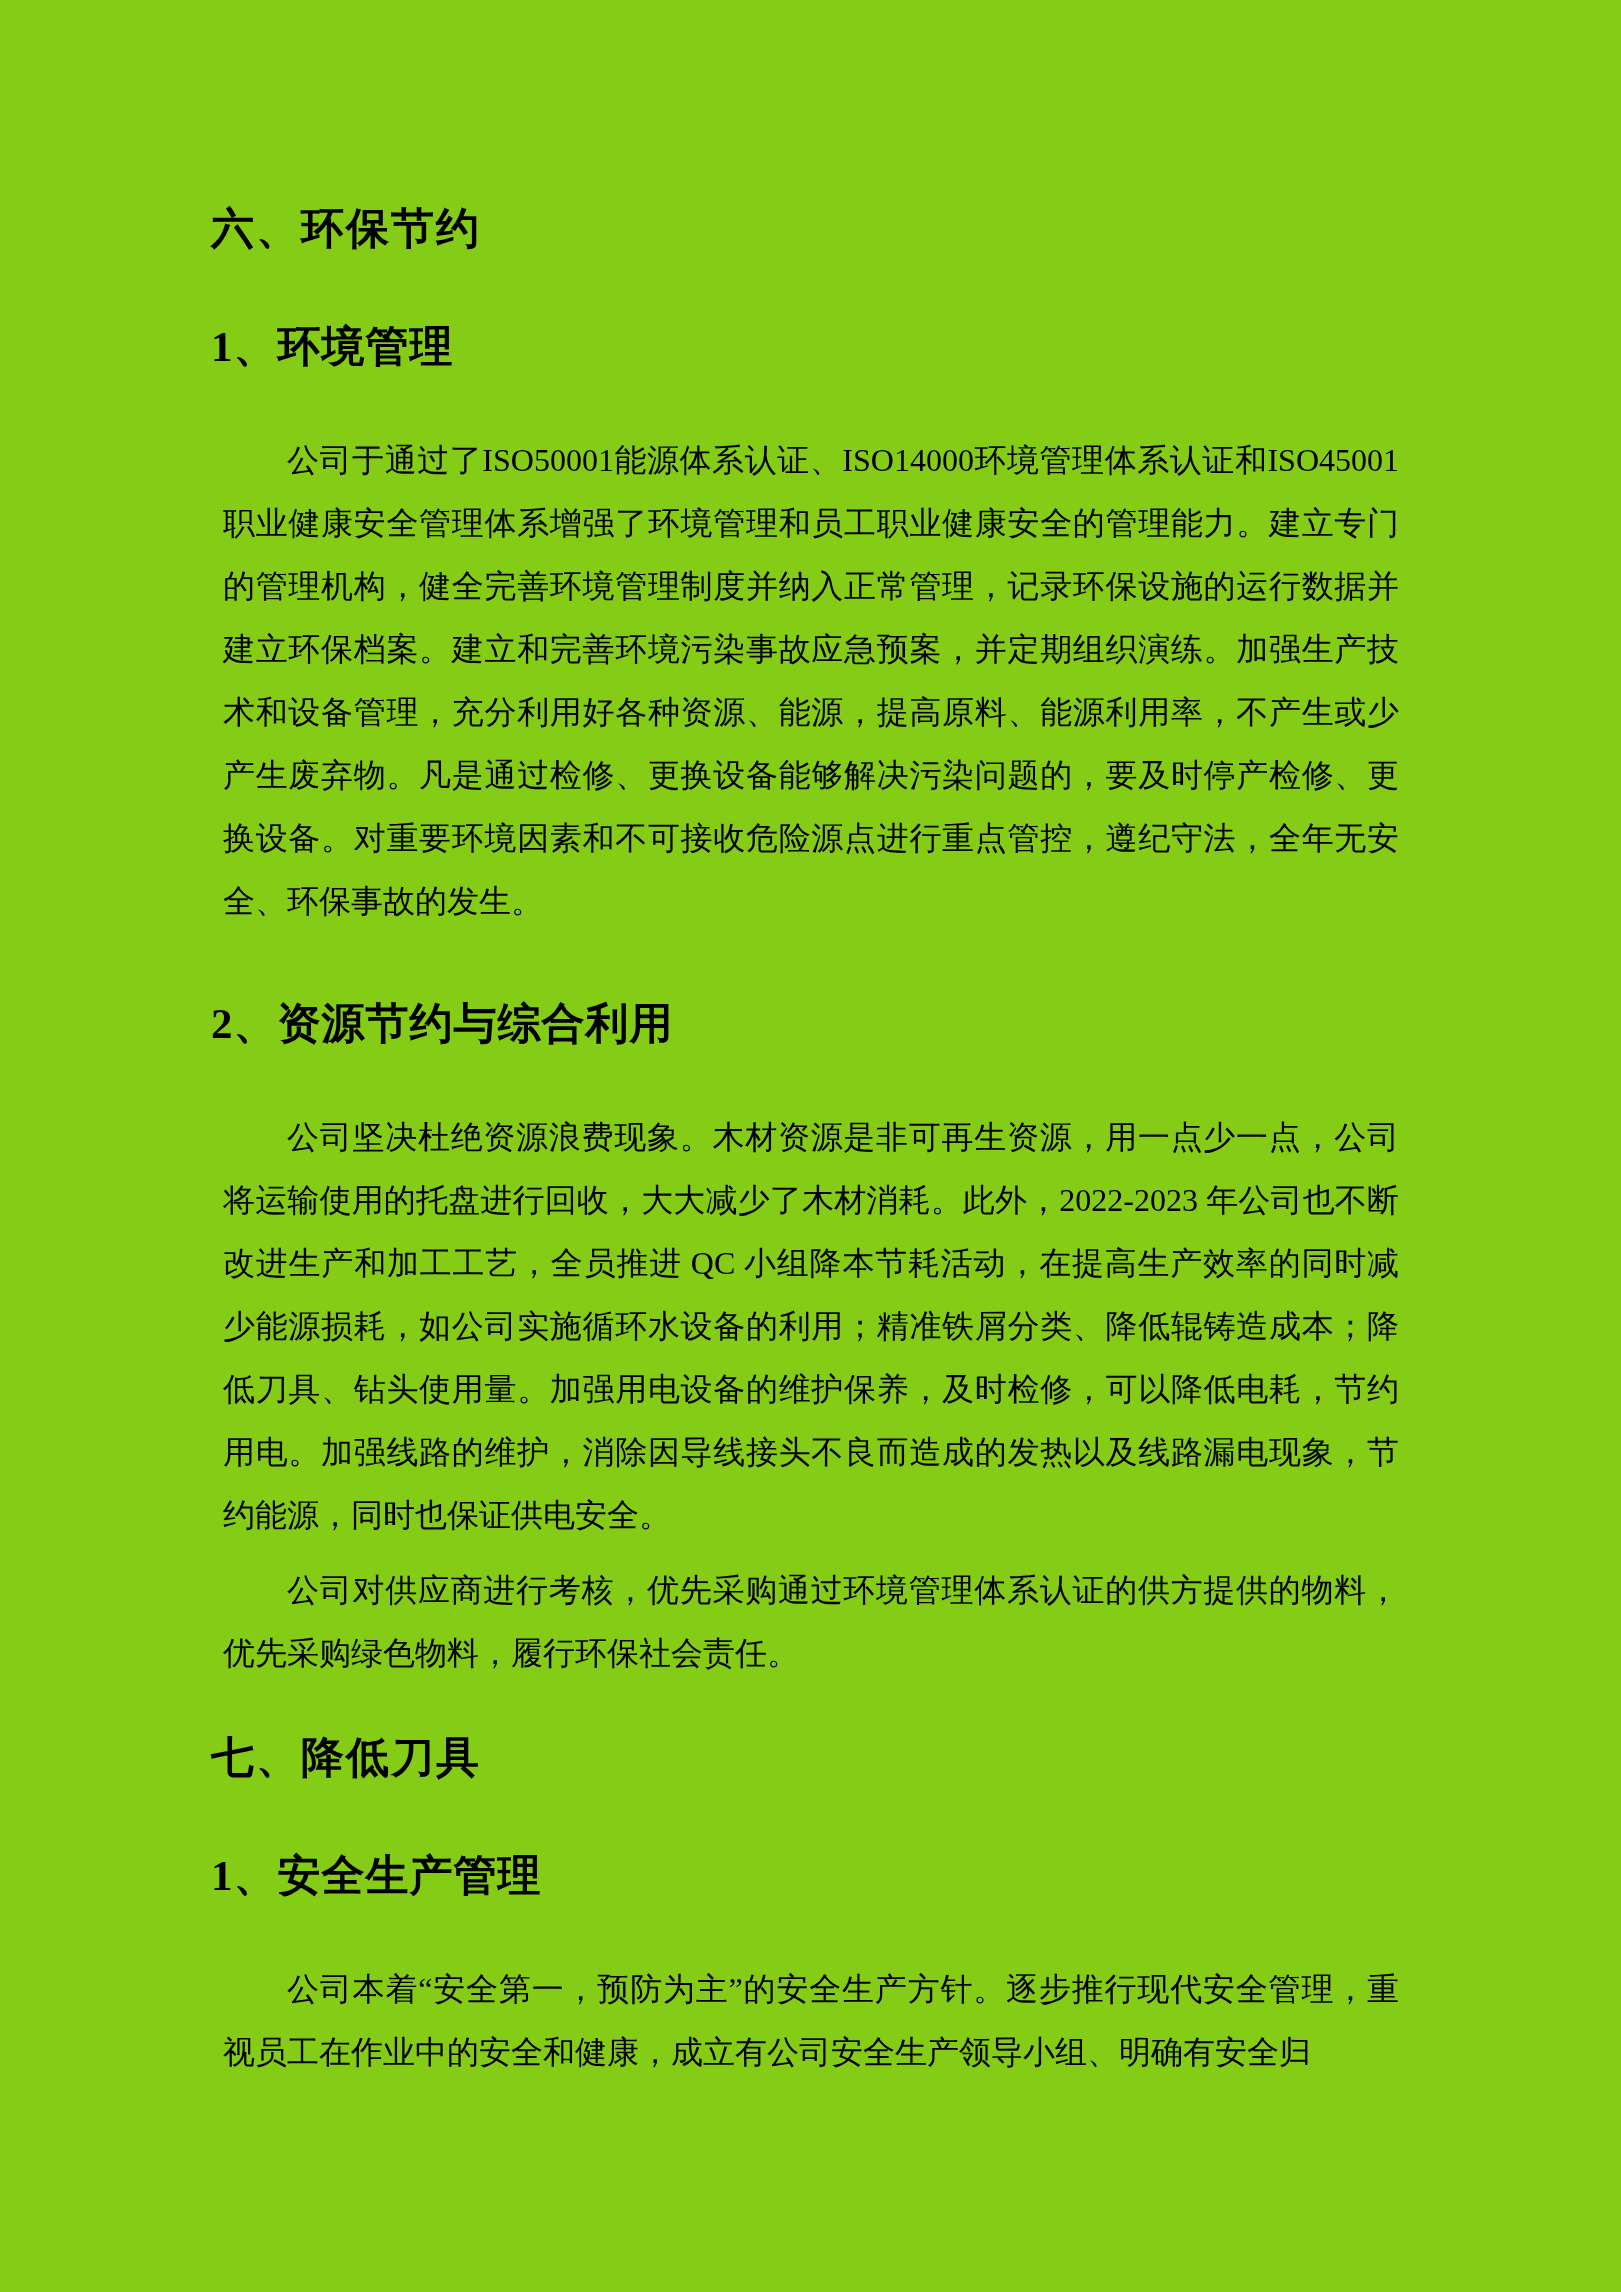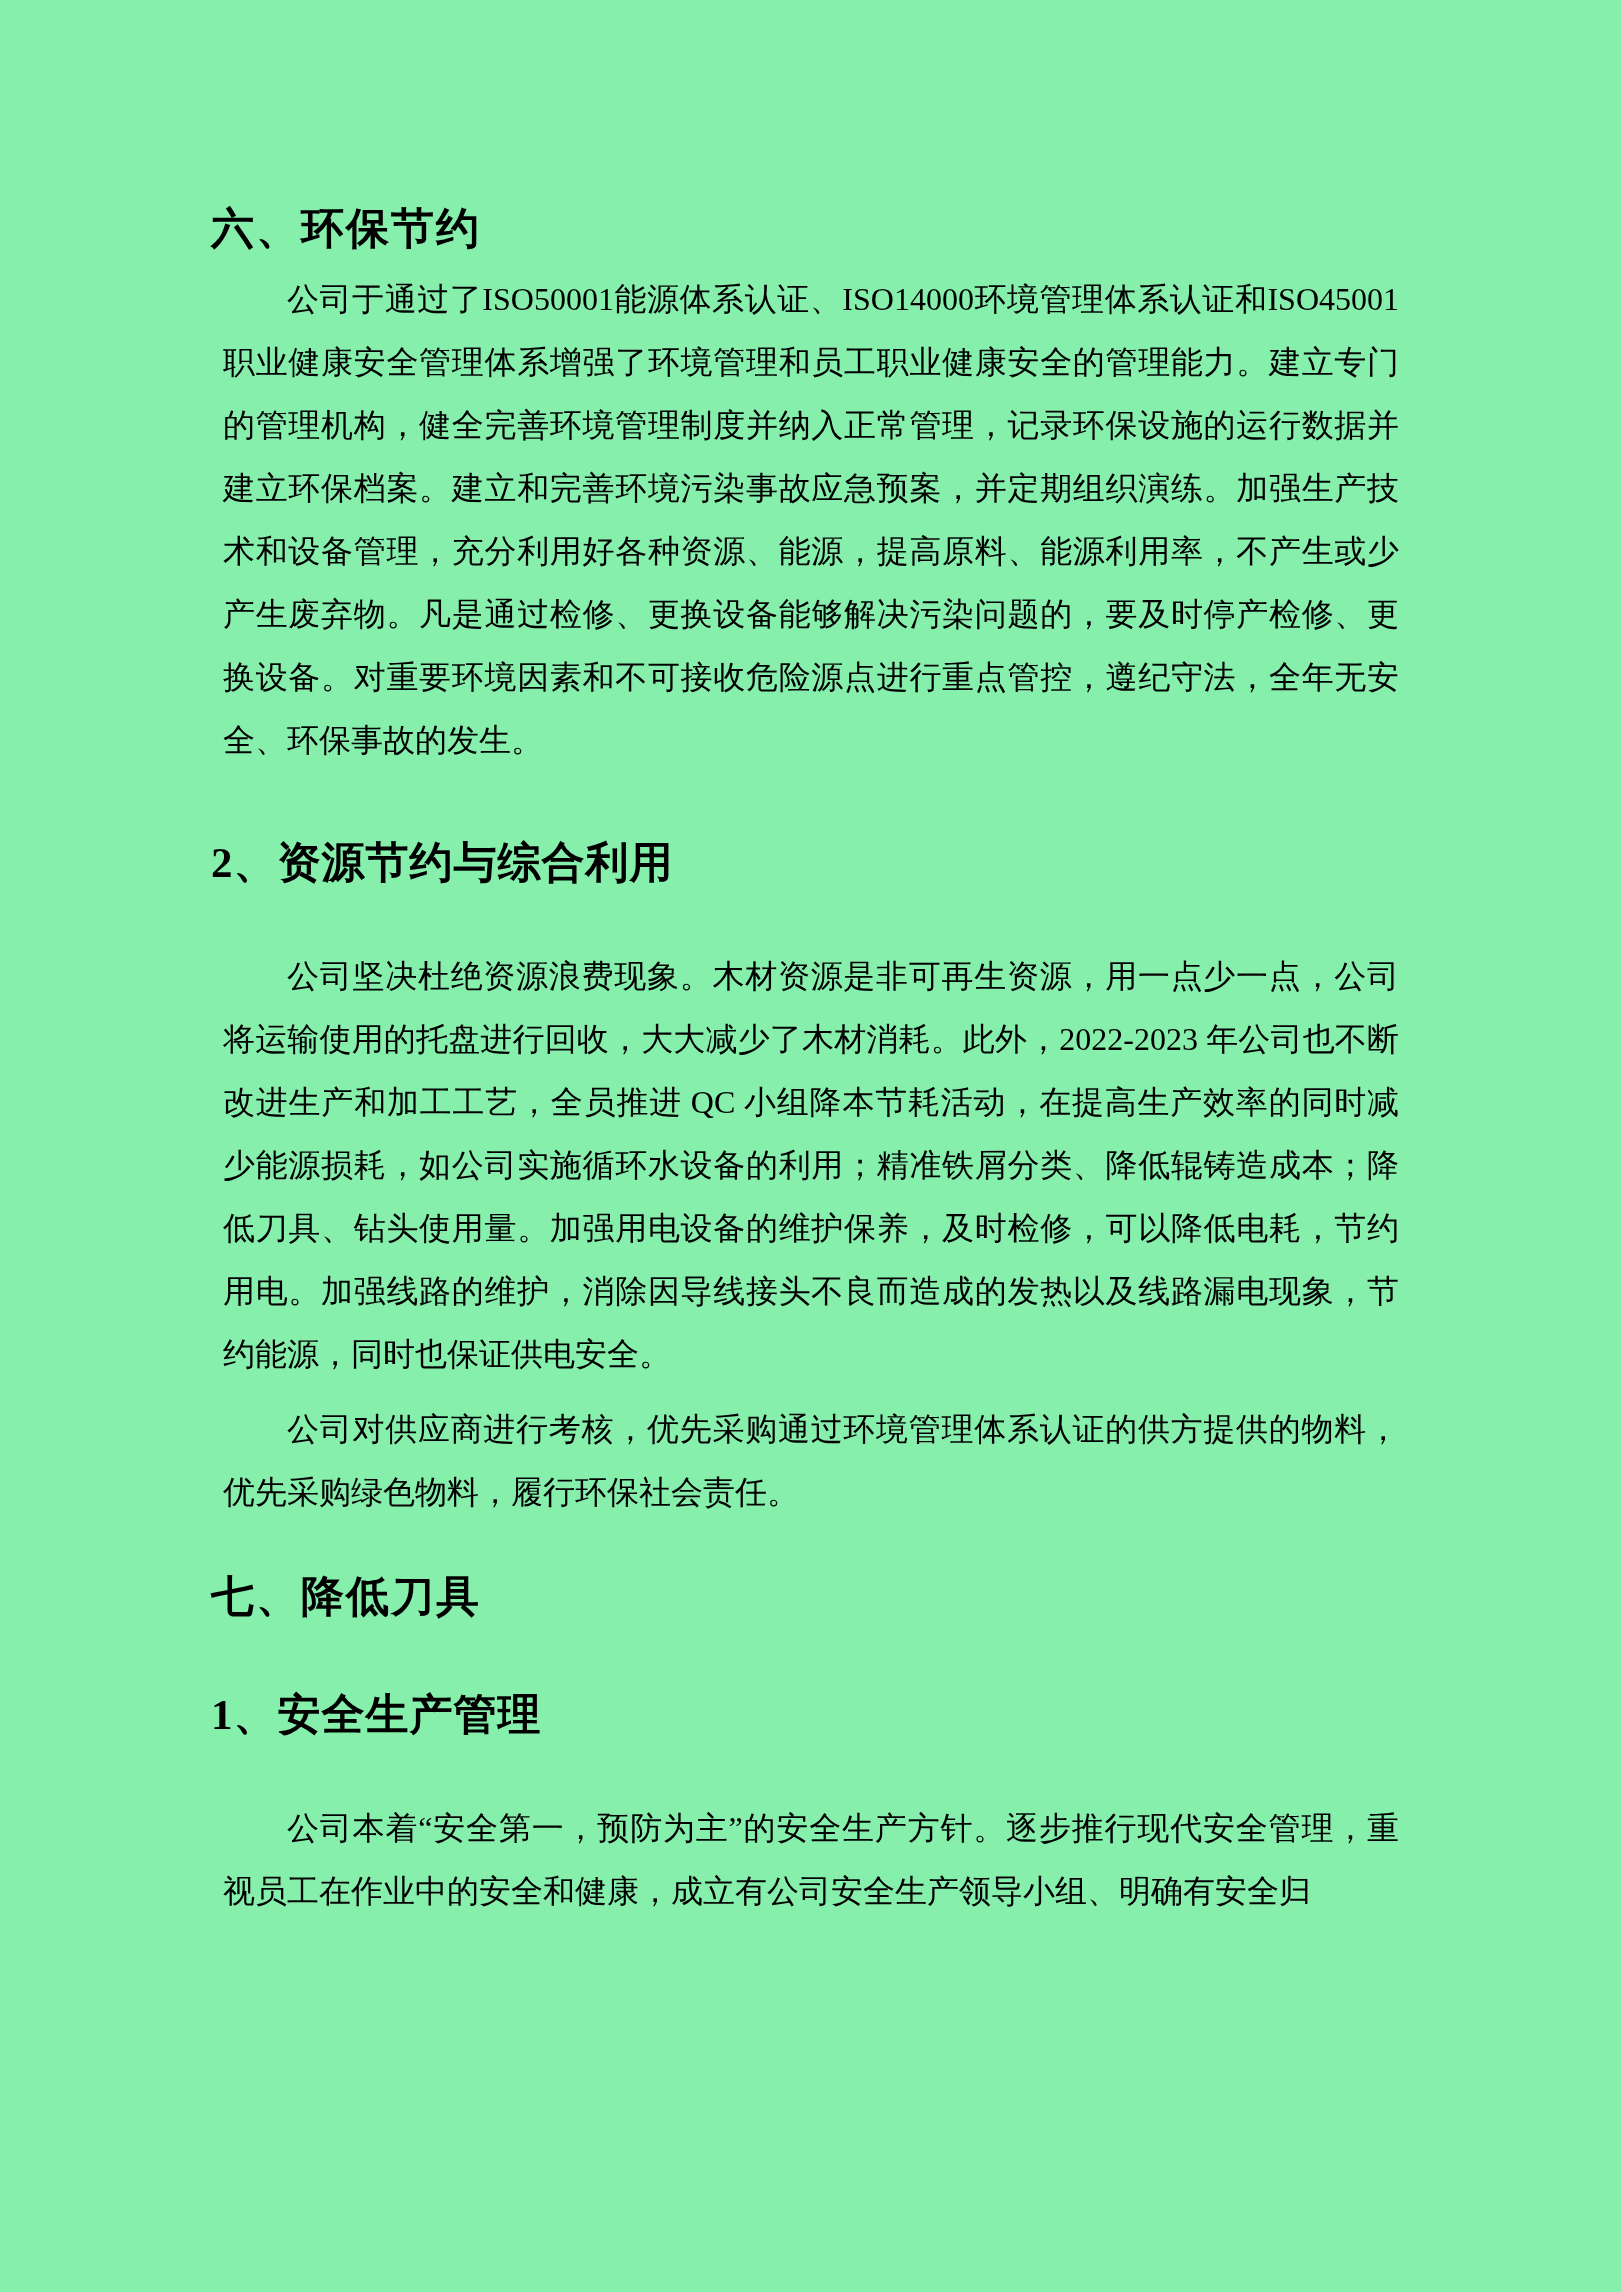--- a/index.html
+++ b/index.html
@@ -9,21 +9,21 @@
   }
   body {
     width: 1621px;
     height: 2293px;
     position: relative;
   }
   .page {
     box-sizing: border-box;
     width: 1621px;
     height: 2293px;
-    background: #86efac;
+    background: #84cc16;
     color: #000000;
     padding: 201px 210px 0 211px;
     overflow: hidden;
   }
   .h1 {
     font-family: "Liberation Sans", "DejaVu Sans", sans-serif;
     font-weight: bold;
     font-size: 43px;
     line-height: 55px;
     letter-spacing: 2px;
@@ -53,20 +53,21 @@
     word-break: break-all;
   }
 </style>
 </head>
 <body>
 
 <div class="page">
 
   <h1 class="h1">六、环保节约</h1>
 
+  <h2 class="h2">1、环境管理</h2>
 
   <p class="body-para">公司于通过了ISO50001能源体系认证、ISO14000环境管理体系认证和ISO45001职业健康安全管理体系增强了环境管理和员工职业健康安全的管理能力。建立专门的管理机构，健全完善环境管理制度并纳入正常管理，记录环保设施的运行数据并建立环保档案。建立和完善环境污染事故应急预案，并定期组织演练。加强生产技术和设备管理，充分利用好各种资源、能源，提高原料、能源利用率，不产生或少产生废弃物。凡是通过检修、更换设备能够解决污染问题的，要及时停产检修、更换设备。对重要环境因素和不可接收危险源点进行重点管控，遵纪守法，全年无安全、环保事故的发生。</p>
 
   <h2 class="h2">2、资源节约与综合利用</h2>
 
   <p class="body-para">公司坚决杜绝资源浪费现象。木材资源是非可再生资源，用一点少一点，公司将运输使用的托盘进行回收，大大减少了木材消耗。此外，2022-2023 年公司也不断改进生产和加工工艺，全员推进 QC 小组降本节耗活动，在提高生产效率的同时减少能源损耗，如公司实施循环水设备的利用；精准铁屑分类、降低辊铸造成本；降低刀具、钻头使用量。加强用电设备的维护保养，及时检修，可以降低电耗，节约用电。加强线路的维护，消除因导线接头不良而造成的发热以及线路漏电现象，节约能源，同时也保证供电安全。</p>
 
   <p class="body-para">公司对供应商进行考核，优先采购通过环境管理体系认证的供方提供的物料，优先采购绿色物料，履行环保社会责任。</p>
 
   <h1 class="h1 h1-follow">七、降低刀具</h1>

